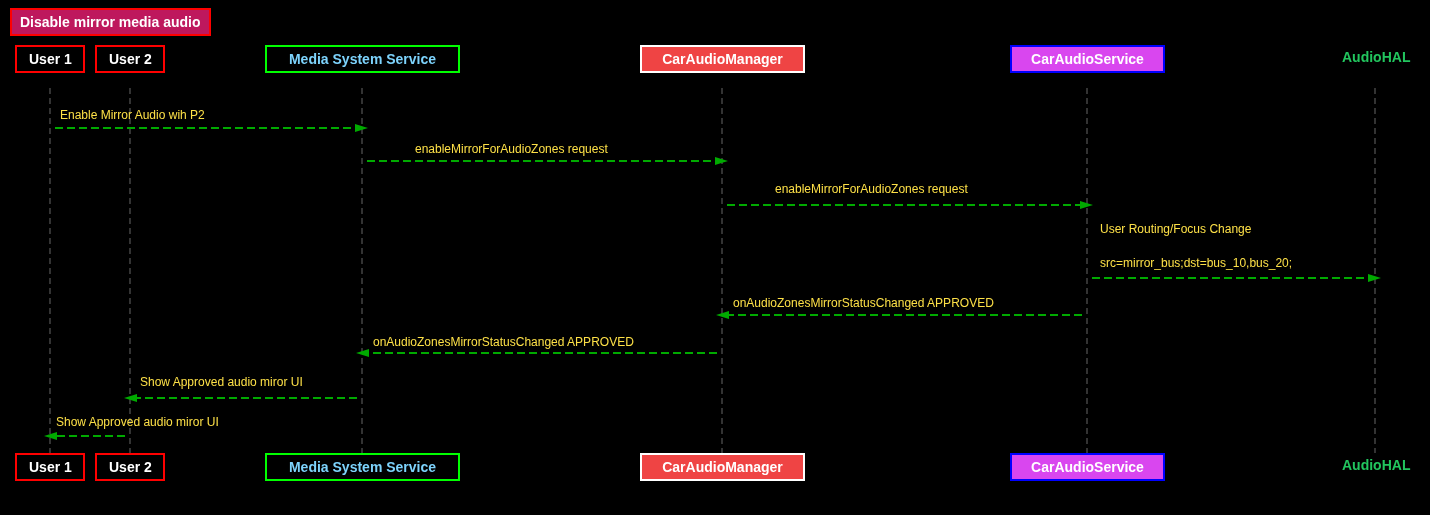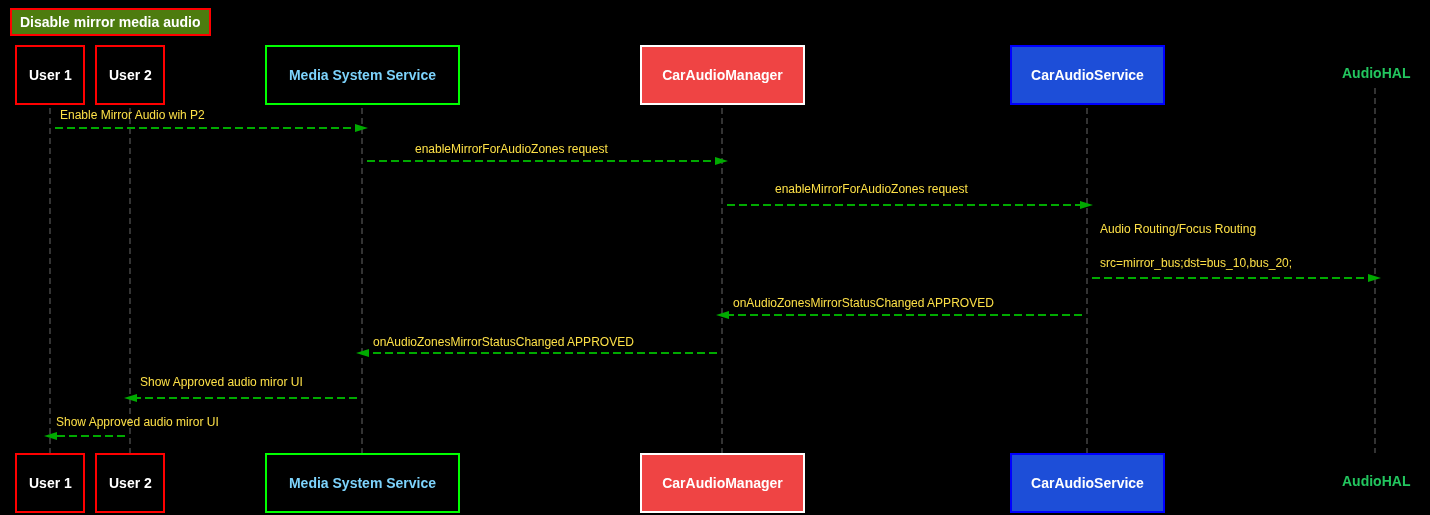--- a/index.html
+++ b/index.html
@@ -17,42 +17,42 @@
     .diagram-container {
       position: relative;
       width: 1430px;
       height: 515px;
     }
 
     
     .actor-box {
       position: absolute;
       border: 2px solid;
-      padding: 20px 12px;
+      padding: 4px 12px;
       font-size: 14px;
       font-weight: bold;
       white-space: nowrap;
       text-align: center;
     }
 
     .actor-box.red-border { border-color: #f00; color: #fff; background: #000; }
     .actor-box.green-border { border-color: #0f0; color: #7dd3fc; background: #000; }
     .actor-box.white-border { border-color: #fff; color: #fff; background: #ef4444; }
-    .actor-box.blue-bg { border-color: #00f; color: #fff; background: #1d4ed8; }
+    .actor-box.blue-bg { border-color: #00f; color: #fff; background: #d946ef; }
     .actor-box.no-border { border: none; color: #22c55e; background: transparent; }
 
     
     .title-box {
       position: absolute;
       border: 2px solid #f00;
       padding: 4px 8px;
       font-size: 14px;
       font-weight: bold;
       color: #fff;
-      background: #4d7c0f;
+      background: #be185d;
     }
 
     .arrow-label {
       position: absolute;
       color: #fde047;
       font-size: 12px;
       white-space: nowrap;
     }
 
     
@@ -154,21 +154,21 @@
   <div class="arrow-label" style="left:60px; top:108px;">
     <span>Enable Mirror Audio wih P2</span>
   </div>
   <div class="arrow-label" style="left:415px; top:142px;">
     <span>enableMirrorForAudioZones request</span>
   </div>
   <div class="arrow-label" style="left:775px; top:182px;">
     <span>enableMirrorForAudioZones request</span>
   </div>
   <div class="arrow-label" style="left:1100px; top:222px;">
-    <span>Audio Routing/Focus Routing</span>
+    <span>User Routing/Focus Change</span>
   </div>
   <div class="arrow-label" style="left:1100px; top:256px;">
     <span>src=mirror_bus;dst=bus_10,bus_20;</span>
   </div>
   <div class="arrow-label" style="left:733px; top:296px;">
     <span>onAudioZonesMirrorStatusChanged APPROVED</span>
   </div>
   <div class="arrow-label" style="left:373px; top:335px;">
     <span>onAudioZonesMirrorStatusChanged APPROVED</span>
   </div>

